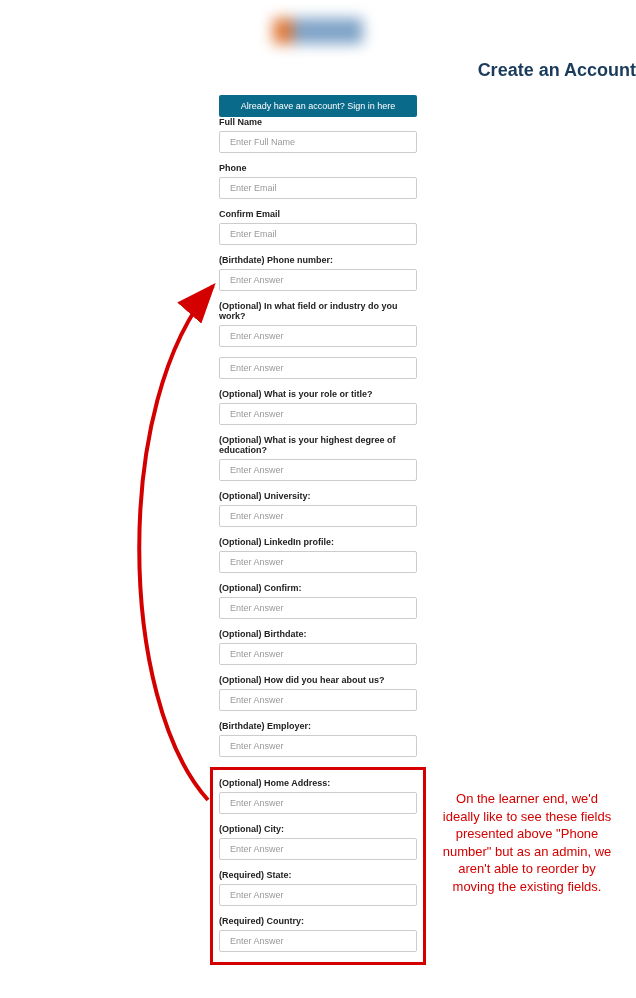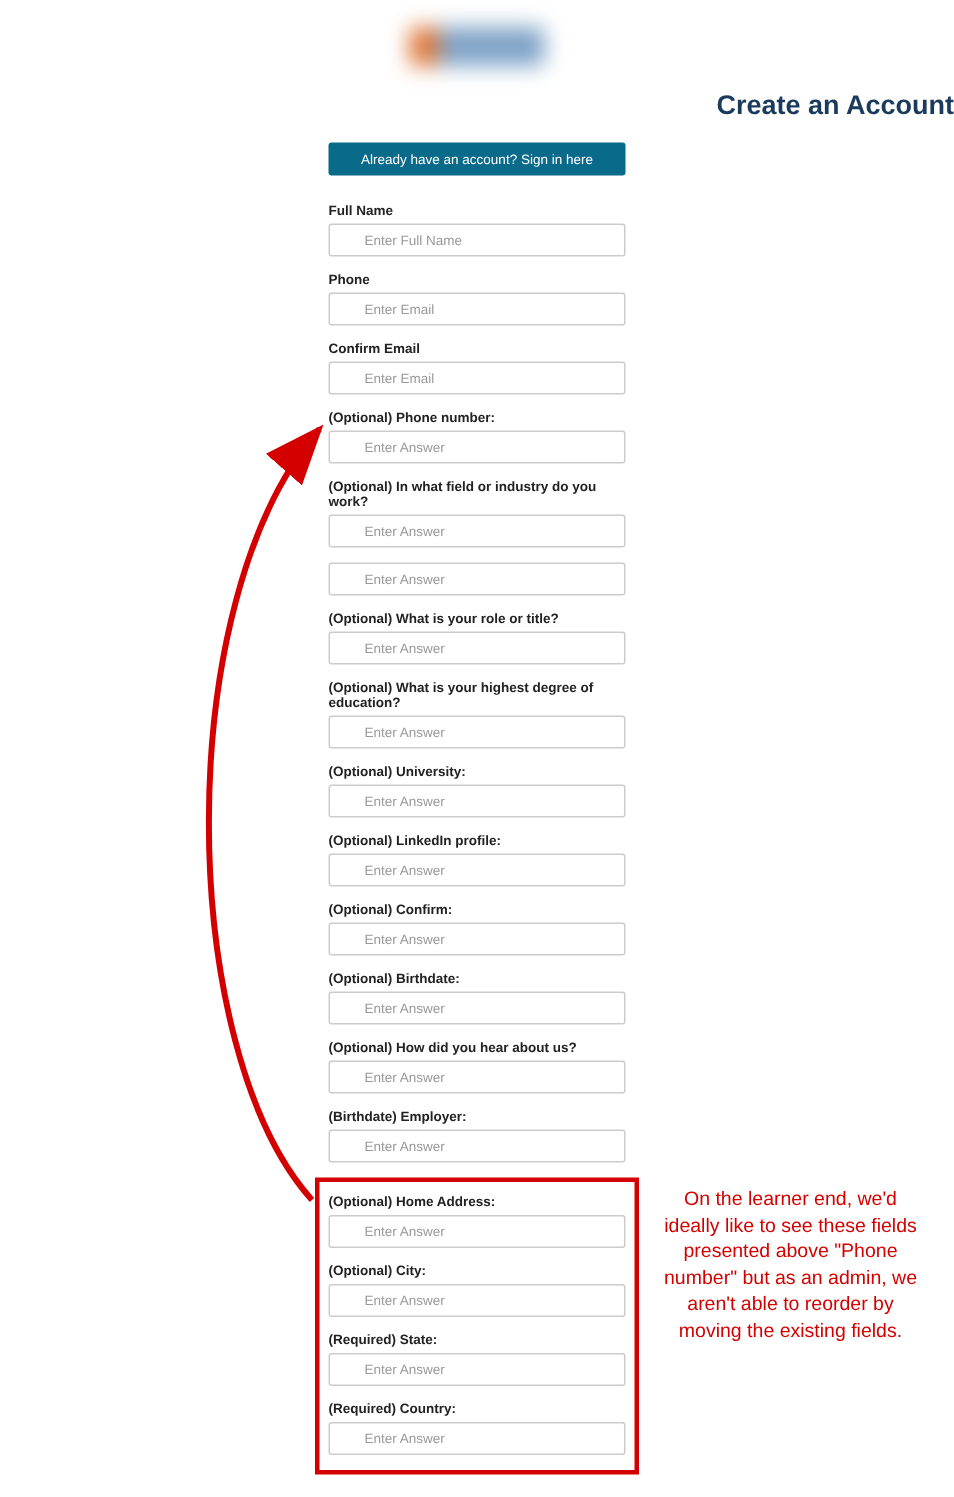--- a/index.html
+++ b/index.html
@@ -1,24 +1,24 @@
 <!DOCTYPE html>
 <html><head>
   <meta charset="utf-8">
   <style>
     * { box-sizing: border-box; margin: 0; padding: 0; }
     body { font-family: Arial, Helvetica, sans-serif; width: 636px; height: 998px; background: #fff; position: relative; }
     .page { width: 636px; height: 998px; position: relative; padding-top: 18px; }
     .logo-blur { width: 90px; height: 26px; margin: 0 auto 16px; background: linear-gradient(90deg, #e07a3c 0%, #e07a3c 22%, #7fa3c7 22%, #7fa3c7 100%); filter: blur(7px); border-radius: 3px; }
     .title { text-align: right; color: #1a3b5c; font-size: 18px; font-weight: 600; margin-bottom: 14px; }
     .form-wrap { width: 198px; margin: 0 auto; }
-    .signin-btn { width: 100%; background: #0a6a8a; color: #fff; border: none; font-size: 9px; padding: 6px 0; cursor: pointer; border-radius: 2px; margin-bottom: 18px; }
+    .signin-btn { width: 100%; background: #0a6a8a; color: #fff; border: none; font-size: 9px; padding: 6px 0; cursor: pointer; border-radius: 2px; }
     .field { margin-bottom: 10px; }
     .field label { display: block; font-size: 9px; color: #222; font-weight: 700; margin-bottom: 4px; }
-    .field input { width: 100%; border: 1px solid #ccc; border-radius: 2px; padding: 5px 23px; font-size: 9px; color: #888; }
+    .field input { width: 100%; border: 1px solid #ccc; border-radius: 2px; padding: 5px 10px; font-size: 9px; color: #888; }
     .field input::placeholder { color: #999; }
     .highlight-box { border: 3px solid #d40000; padding: 8px 6px 0 6px; margin: 0 -9px 10px -9px; }
     .highlight-box .field { padding: 0; }
     .annotation { position: absolute; right: 24px; top: 790px; width: 170px; color: #d40000; font-size: 13px; text-align: center; line-height: 1.35; }
     
     .arrow-svg { position: absolute; left: 108px; top: 280px; width: 130px; height: 540px; pointer-events: none; }
   </style>
 </head>
 <body>
 
@@ -41,21 +41,21 @@
       <label>Phone</label>
       <input type="text" placeholder="Enter Email" style="">
     </div>
 
     <div class="field">
       <label>Confirm Email</label>
       <input type="text" placeholder="Enter Email" style="">
     </div>
 
     <div class="field">
-      <label>(Optional) Phone number:</label>
+      <label>(Birthdate) Phone number:</label>
       <input type="text" placeholder="Enter Answer" style="">
     </div>
 
     <div class="field">
       <label>(Optional) In what field or industry do you work?</label>
       <input type="text" placeholder="Enter Answer" style="">
     </div>
 
     <div class="field">
       <input type="text" placeholder="Enter Answer" style="">

